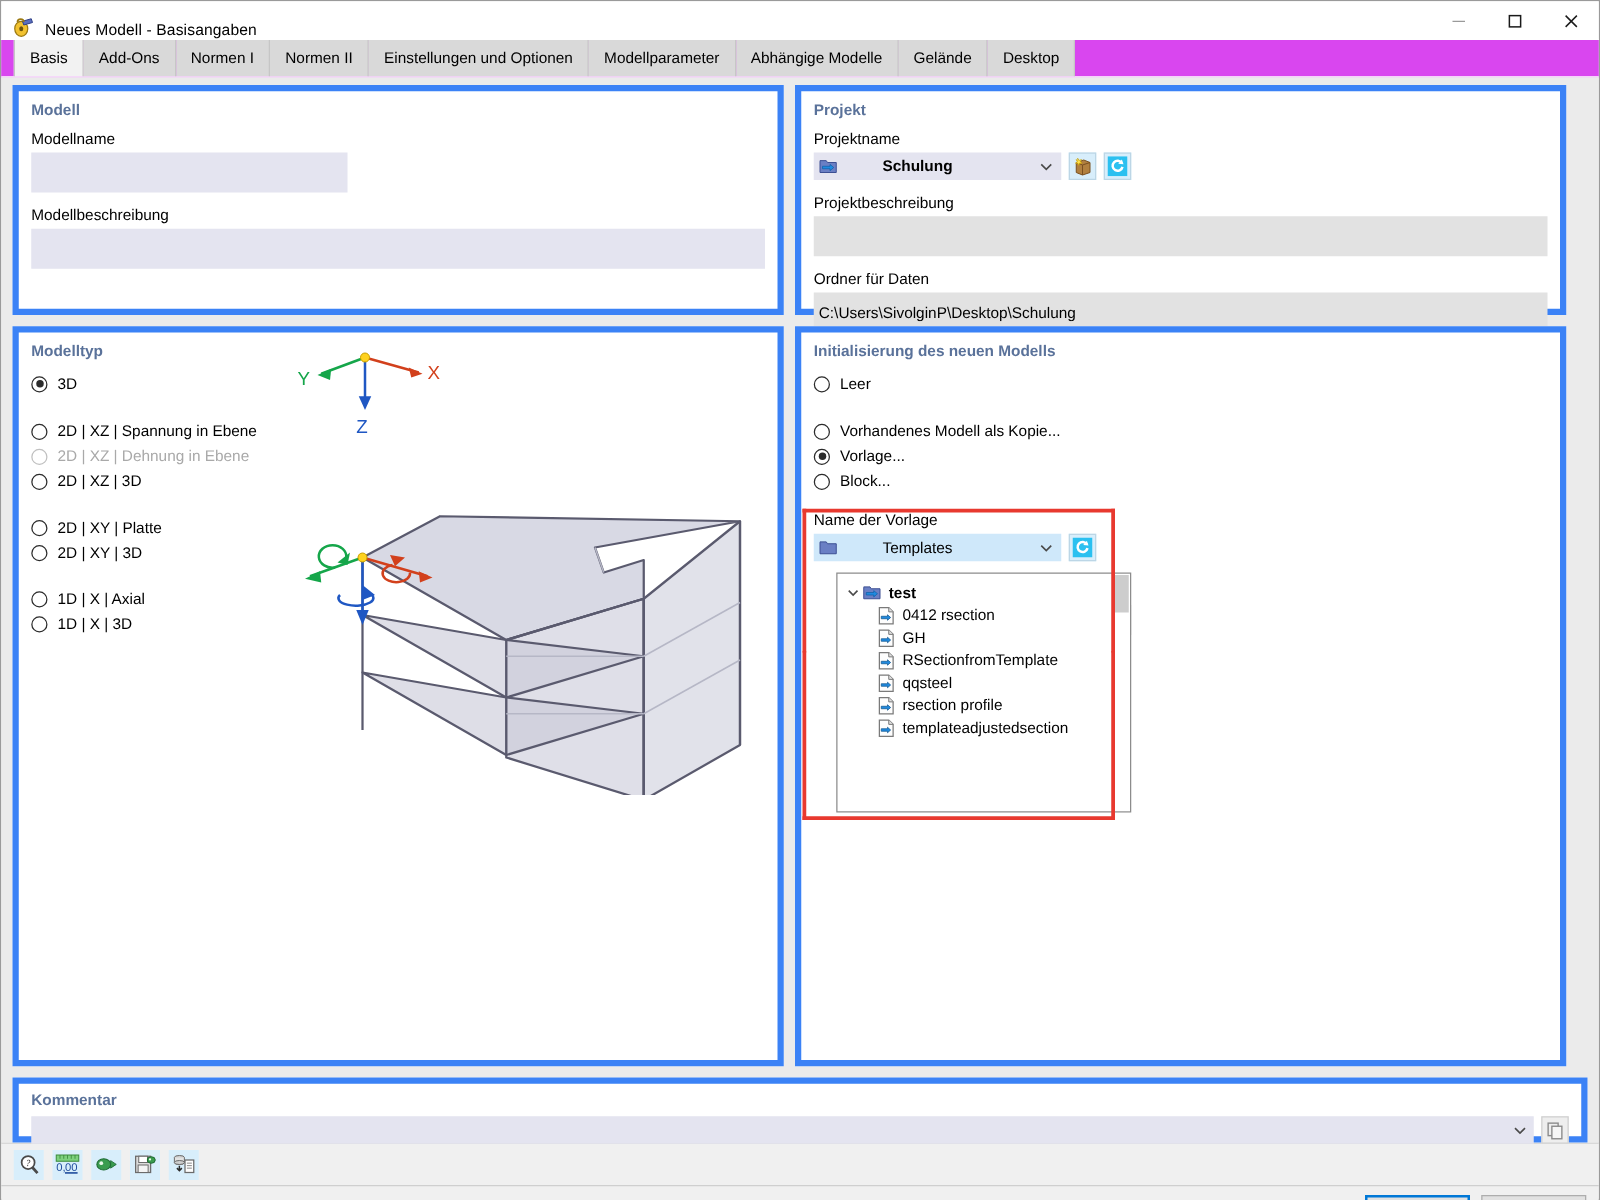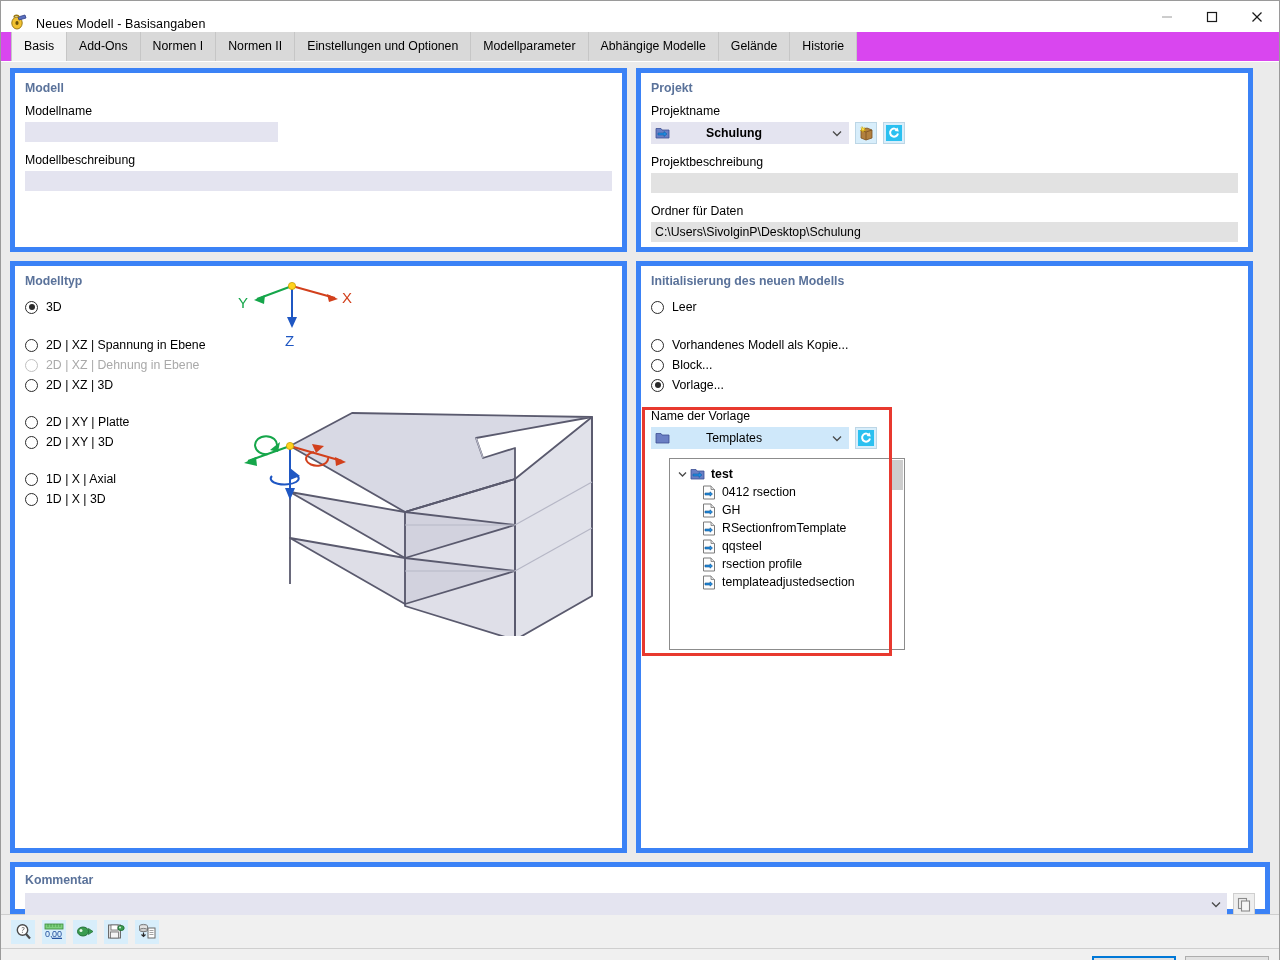--- a/index.html
+++ b/index.html
@@ -86,21 +86,21 @@
   .group-title {
     color: #5a729a;
     font-size: 12.3px;
     font-weight: bold;
     margin-bottom: 9px;
   }
   .field-label { font-size: 12.3px; color: #000; margin-bottom: 4px; }
   .gap { height: 11px; }
 
   .txtinput {
-    height: 20px;
+    height: 32px;
     background: #e4e4f0;
     border: none;
     outline: none;
     font-family: "Liberation Sans", sans-serif;
     font-size: 12.3px;
     padding: 0 4px;
     color: #000;
     display: block;
     width: 100%;
   }
@@ -295,21 +295,21 @@
     <div class="tab">
         <span>Modellparameter</span>
       </div>
     <div class="tab">
         <span>Abhängige Modelle</span>
       </div>
     <div class="tab">
         <span>Gelände</span>
       </div>
     <div class="tab">
-        <span>Historie</span>
+        <span>Desktop</span>
       </div>
   </div>
 
   <div class="body">
 
     <div class="columns">
 
       <div class="col">
         <div class="group" style="height:184px;">
           <div class="group-title">Modell</div>
@@ -488,26 +488,26 @@
             <div class="radio-row">
               <span class="radio"></span>
               <span class="radio-label">Leer</span>
             </div>
             <div style="height:18px;"></div>
             <div class="radio-row">
               <span class="radio"></span>
               <span class="radio-label">Vorhandenes Modell als Kopie...</span>
             </div>
             <div class="radio-row">
-              <span class="radio"></span>
-              <span class="radio-label">Block...</span>
-            </div>
-            <div class="radio-row">
               <span class="radio checked"></span>
               <span class="radio-label">Vorlage...</span>
+            </div>
+            <div class="radio-row">
+              <span class="radio"></span>
+              <span class="radio-label">Block...</span>
             </div>
           </div>
 
           <div class="ghost-btn" style="left:240px; top:218px;">
             <svg width="15" height="15" viewBox="0 0 15 15">
               <rect x="1.5" y="4" width="7" height="9" fill="#f3f3f3" stroke="#9b9b9b" stroke-width="1"></rect>
               <rect x="5.5" y="1.5" width="7" height="9" fill="#e6e6e6" stroke="#9b9b9b" stroke-width="1"></rect>
             </svg>
           </div>
 

